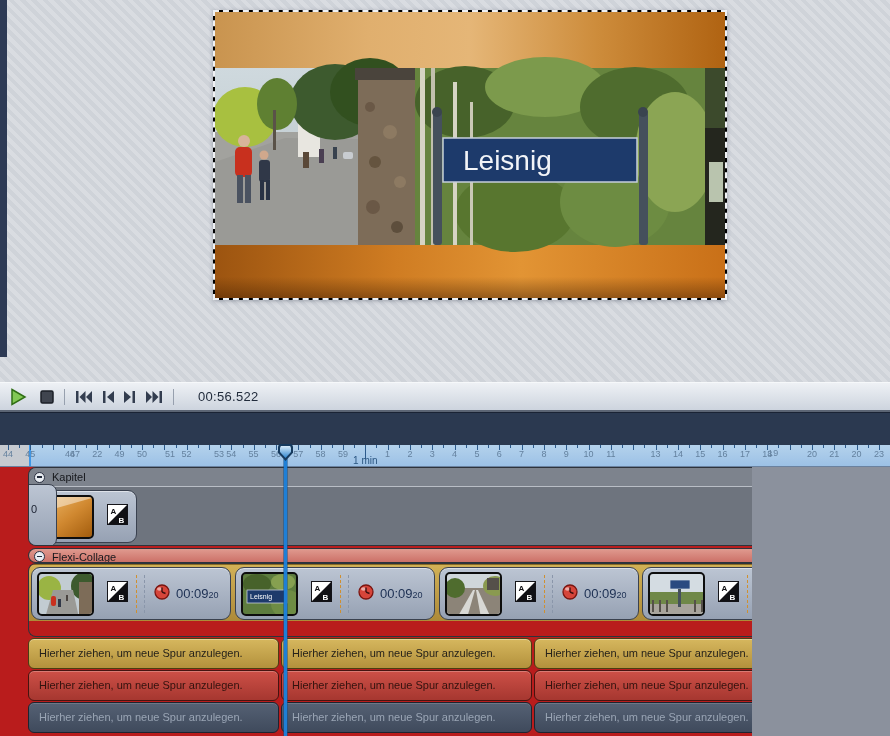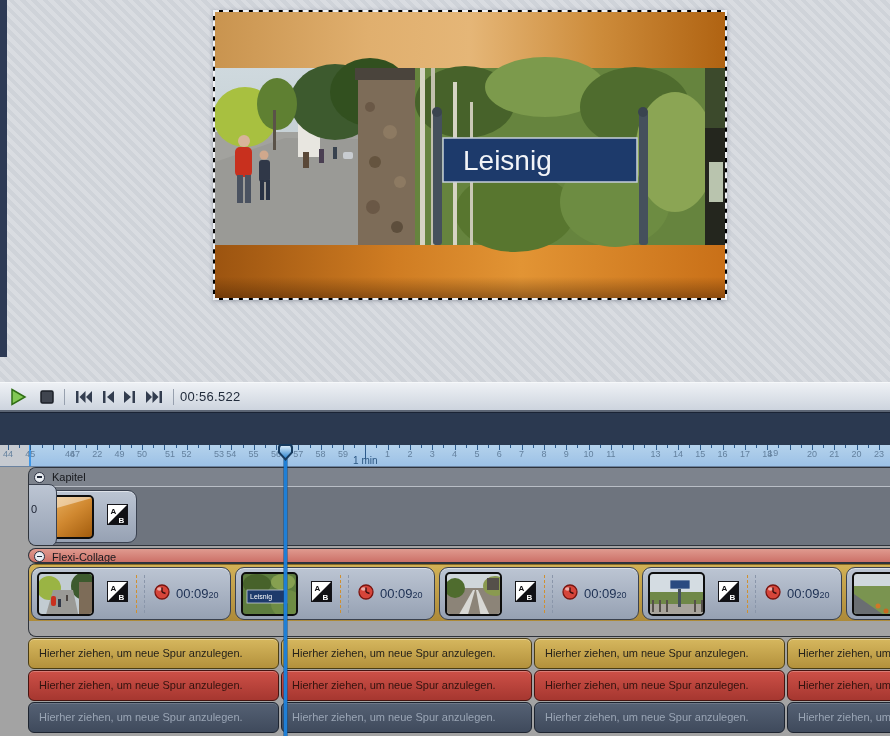--- a/index.html
+++ b/index.html
@@ -23,38 +23,38 @@
 
   
   .transport {
     position:absolute; left:0; top:382px; width:890px; height:30px;
     background:linear-gradient(#eef1f5,#cdd4de);
     border-top:1px solid #f6f8fa; border-bottom:2px solid #5c6574;
     display:flex; align-items:center;
   }
   .tbtn { display:flex; align-items:center; justify-content:center; height:24px; cursor:pointer; }
   .tsep { width:1px; height:16px; background:#97a0ae; margin:0 6px; }
-  .timecode { font-size:13px; color:#222c3c; margin-left:0; letter-spacing:.3px; }
+  .timecode { font-size:13px; color:#222c3c; margin-left:18px; letter-spacing:.3px; }
 
   
   .dark-band { position:absolute; left:0; top:412px; width:890px; height:33px; background:#2b3950; border-top:1px solid #1a2334; }
 
   
   .ruler {
     position:absolute; left:0; top:445px; width:890px; height:22px;
     background:linear-gradient(#b4d2ec,#9cc1e6); border-bottom:1px solid #6a82a0; overflow:hidden;
   }
   .ruler-gray { position:absolute; left:0; top:0; width:30px; height:22px; background:#c6cad0; }
   .ruler-startline { position:absolute; left:29px; top:0; width:2px; height:22px; background:#3e97e8; }
   .tick { position:absolute; top:0; width:1px; background:#2c5a8c; }
   .tick-label { position:absolute; top:4px; width:30px; text-align:center; font-size:9px; color:#64819e; }
   .tick-label.minute { top:10px; font-size:10px; color:#2a5580; width:40px; }
 
   
-  .tracks { position:absolute; left:0; top:467px; width:890px; height:269px; background:#a3a3a3; }
+  .tracks { position:absolute; left:0; top:467px; width:752px; height:269px; background:#b91c1c; }
   .group { position:absolute; left:28px; right:0; border:1px solid #2e333b; border-right:none; border-radius:8px 0 0 8px; overflow:hidden; }
   .trk-header { display:flex; align-items:center; gap:7px; padding-left:5px; font-size:11px; color:#16181c; }
   .minus-btn {
     width:11px; height:11px; border-radius:50%; border:1.5px solid #2a3040;
     background:#e9edf2; position:relative; flex:0 0 auto; cursor:pointer;
   }
   .minus-btn::after { content:""; position:absolute; left:2px; right:2px; top:50%; height:1.5px; margin-top:-1px; background:#202838; }
 
   .kapitel-group { top:0; height:79px; background:#6e747e; }
   .kapitel-header { height:19px; background:#7d838d; border-bottom:1px solid #b9bec6; }

